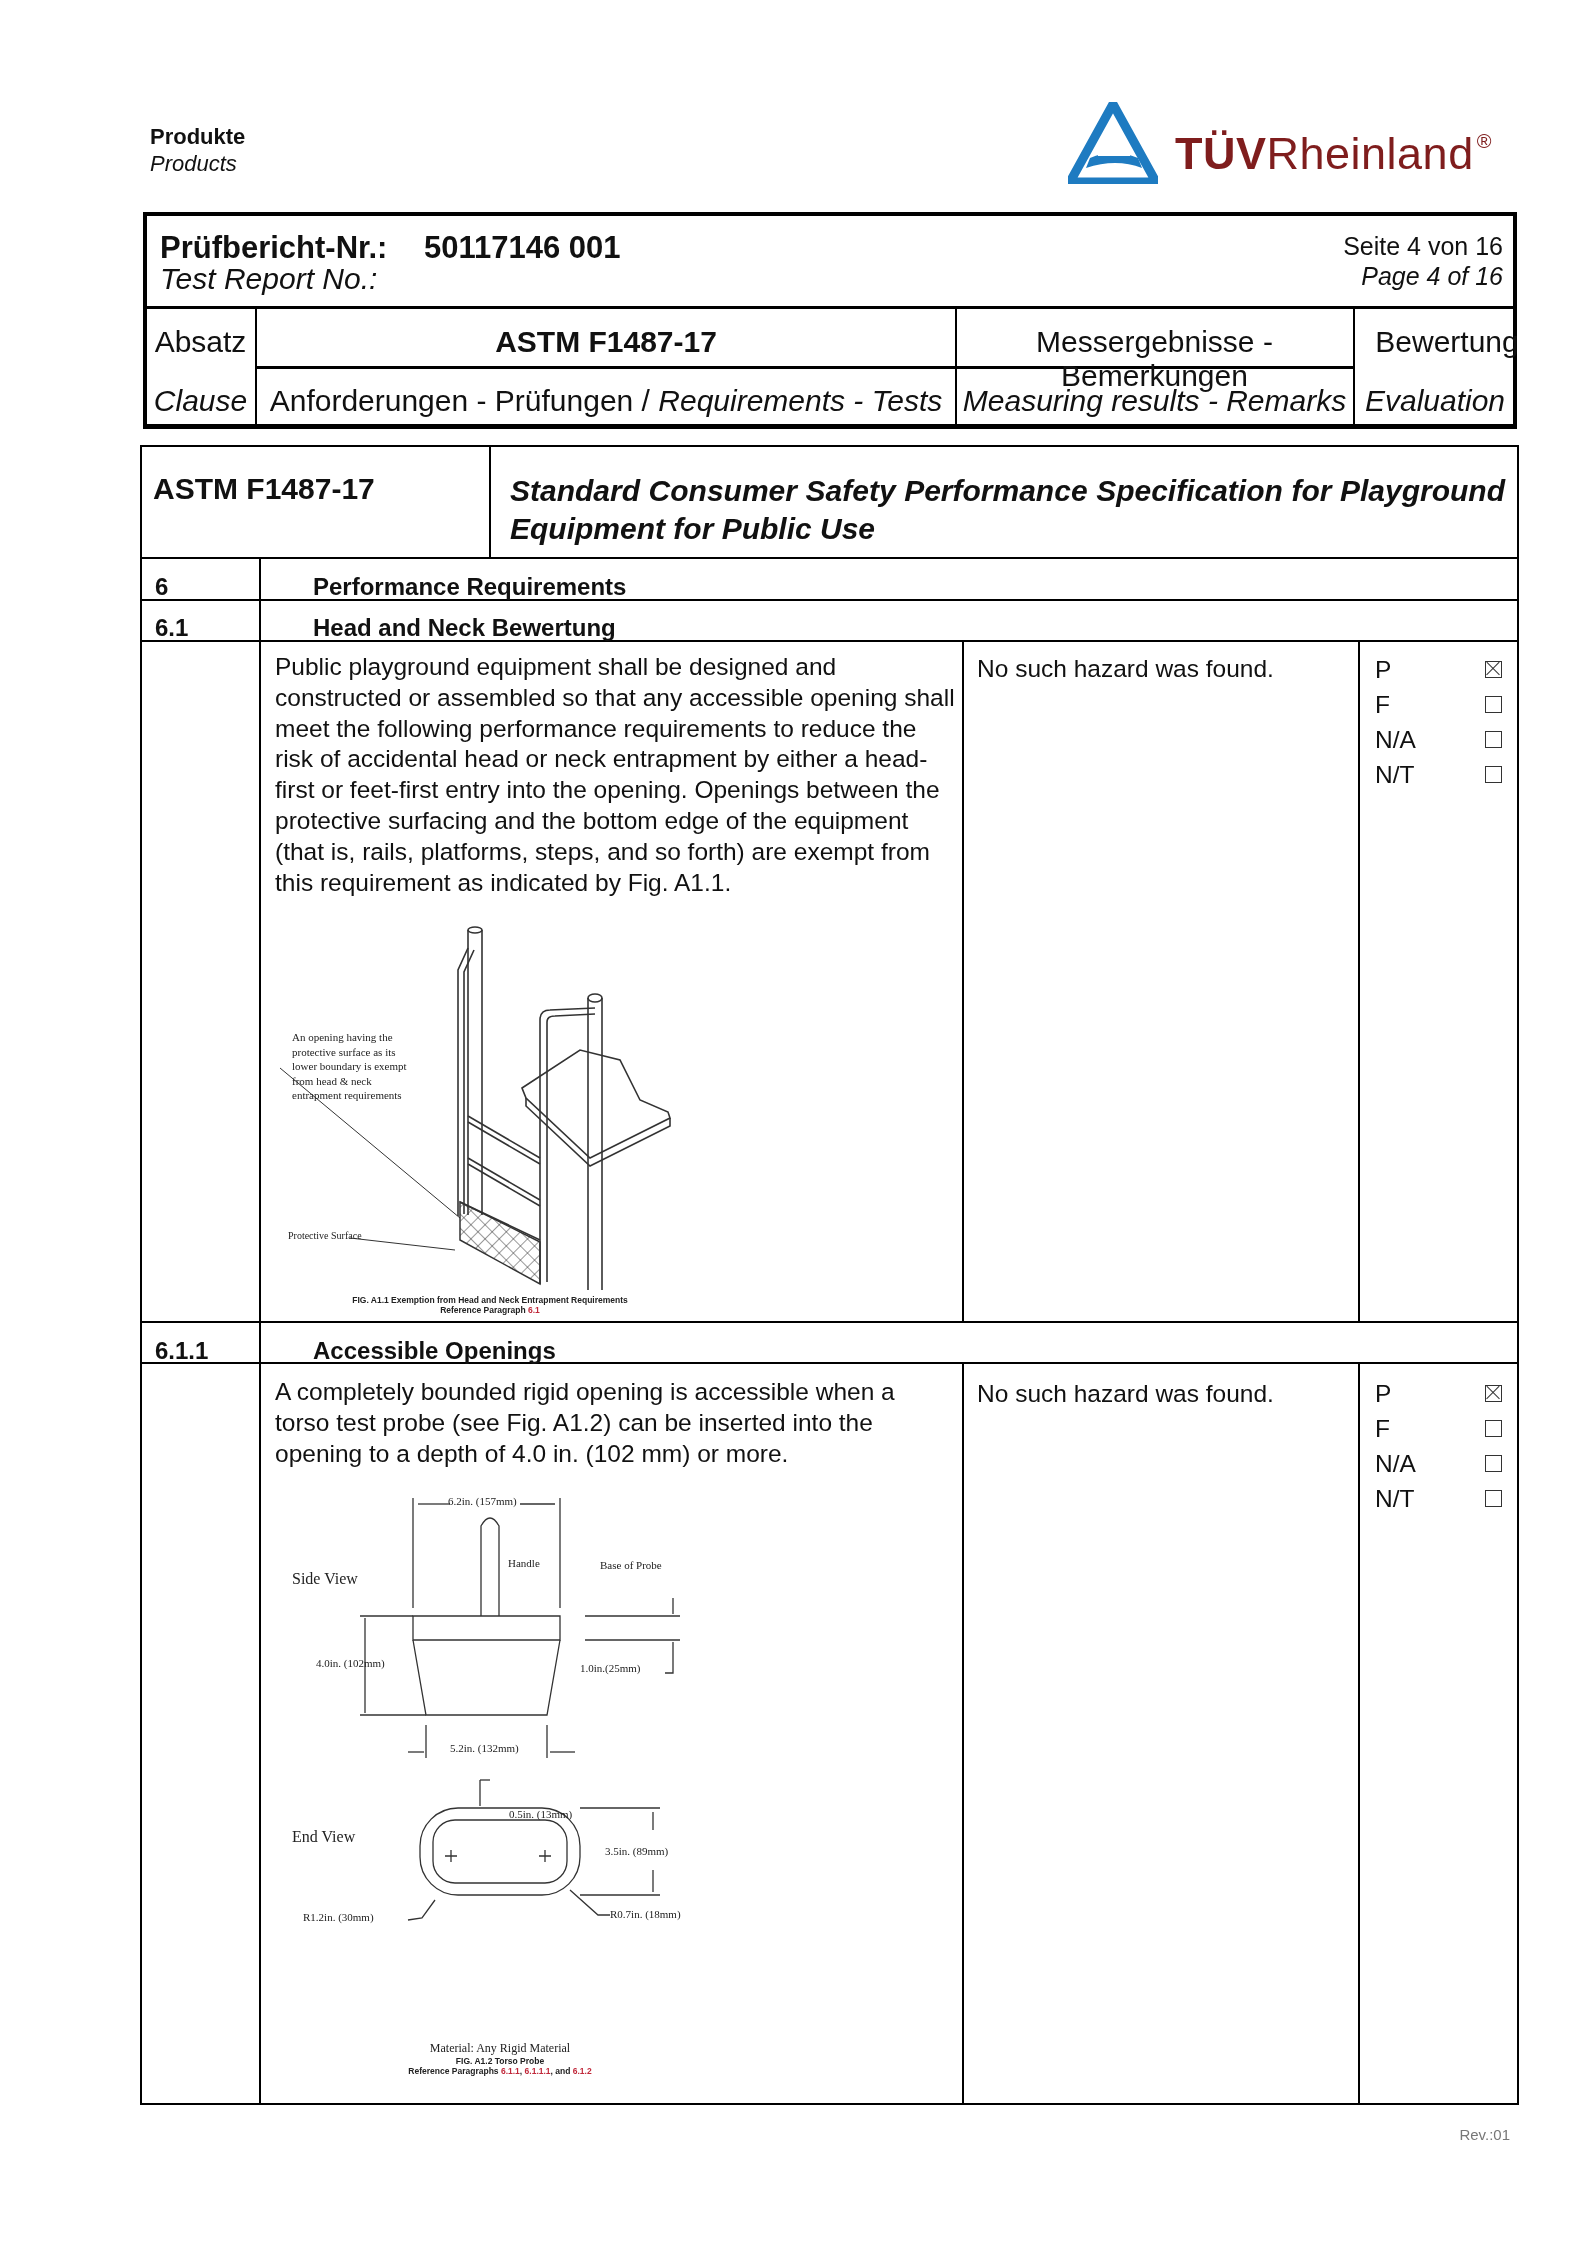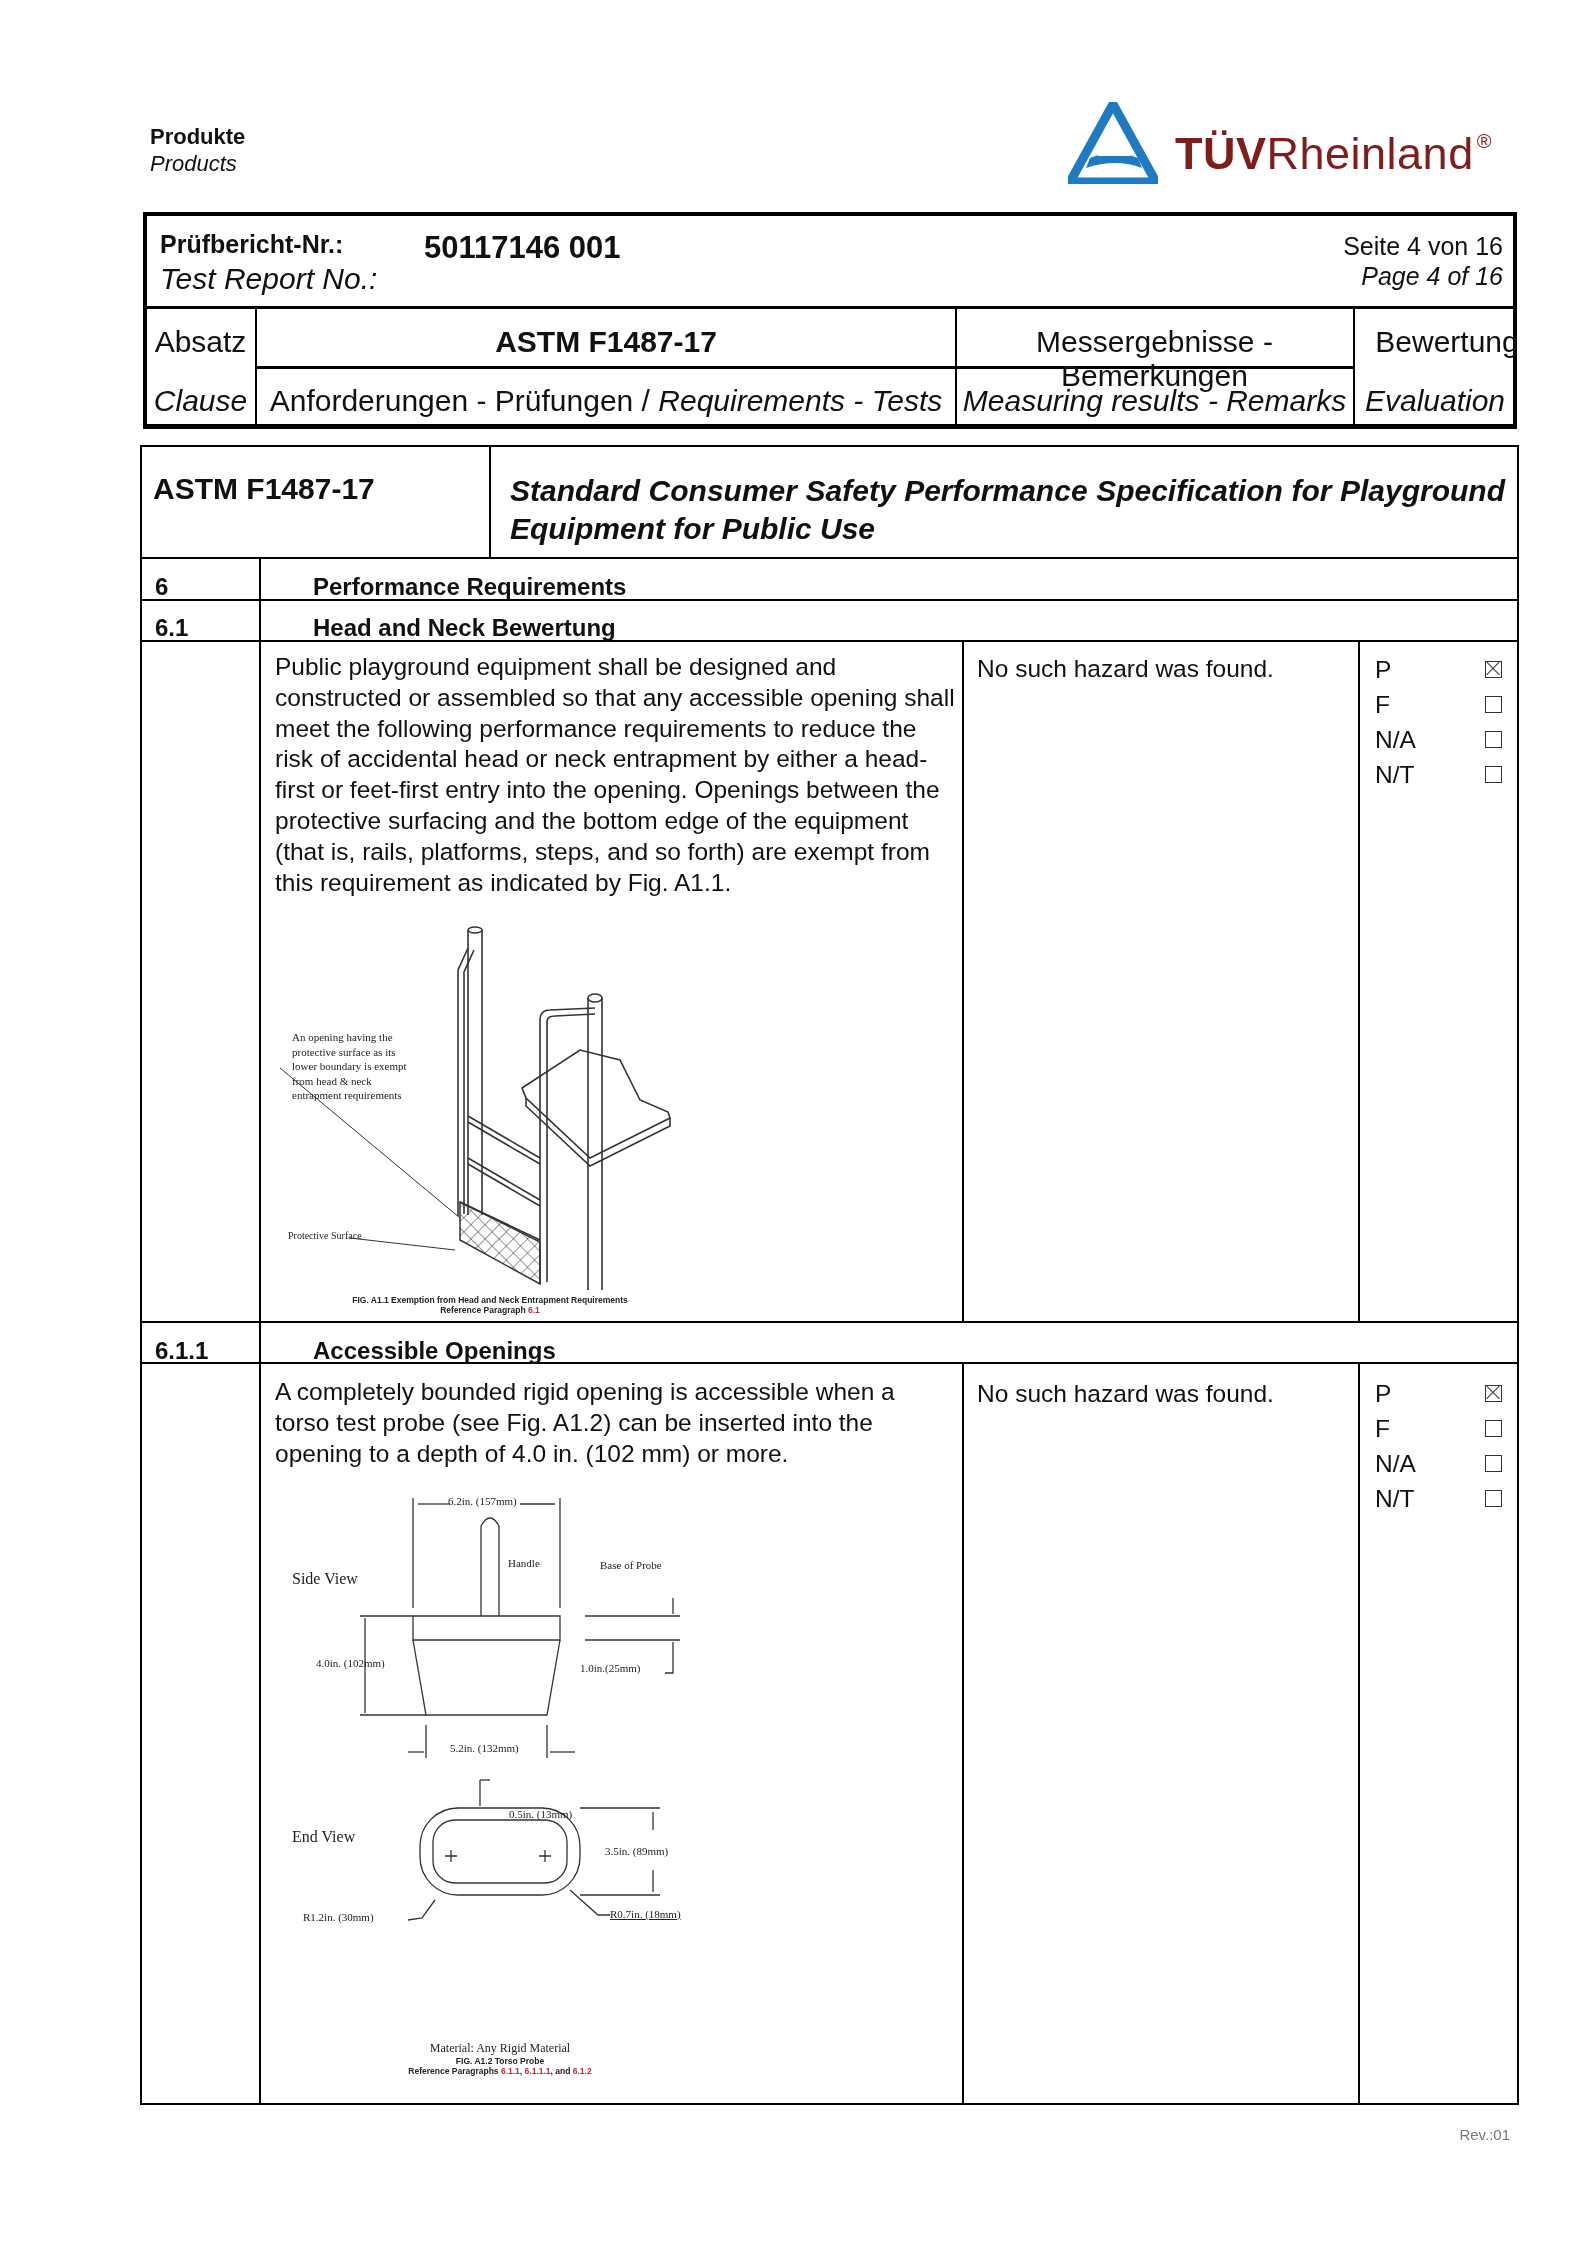--- a/index.html
+++ b/index.html
@@ -10,21 +10,21 @@
   
   .prod-de { left: 150px; top: 124px; font-size: 22px; font-weight: bold; }
   .prod-en { left: 150px; top: 151px; font-size: 22px; font-style: italic; }
   .logo-text { left: 1175px; top: 128px; font-size: 45px; letter-spacing: 0.5px; color: #7f1d1d; }
   .logo-text b { font-weight: bold; }
   .logo-reg { font-size: 20px; vertical-align: top; position: relative; top: 2px; margin-left: 3px; }
 
   
   .hdr { left: 143px; top: 212px; width: 1374px; height: 216px; border: 4px solid #000; box-sizing: border-box; }
   .hdr-line { background: #000; position: absolute; }
-  .rep-de { left: 160px; top: 230px; font-size: 25px; font-weight: bold; }
+  .rep-de { left: 160px; top: 230px; font-size: 31px; font-weight: bold; }
   .rep-num { left: 424px; top: 230px; font-size: 31px; font-weight: bold; }
   .rep-en { left: 160px; top: 262px; font-size: 30px; font-style: italic; }
   .page-de { right: 84px; top: 232px; font-size: 25px; text-align: right; }
   .page-en { right: 84px; top: 262px; font-size: 25px; font-style: italic; text-align: right; }
   .hcell { font-size: 30px; text-align: center; position: absolute; }
 
   
   .main { left: 140px; top: 445px; width: 1379px; height: 1660px; border: 2px solid #000; box-sizing: border-box; }
   .ln { background: #000; position: absolute; }
   .std-code { left: 153px; top: 472px; font-size: 30px; font-weight: bold; }
@@ -247,21 +247,21 @@
   <div class="abs serif" style="left:168px; top:5px; font-size:11px;">6.2in. (157mm)</div>
   <div class="abs serif" style="left:228px; top:67px; font-size:11px;">Handle</div>
   <div class="abs serif" style="left:320px; top:69px; font-size:11px;">Base of Probe</div>
   <div class="abs serif" style="left:36px; top:167px; font-size:11px;">4.0in. (102mm)</div>
   <div class="abs serif" style="left:300px; top:172px; font-size:11px;">1.0in.(25mm)</div>
   <div class="abs serif" style="left:170px; top:252px; font-size:11px;">5.2in. (132mm)</div>
   <div class="abs serif" style="left:12px; top:338px; font-size:16px;">End View</div>
   <div class="abs serif" style="left:213px; top:318px; font-size:11px;margin-left:16px;">0.5in. (13mm)</div>
   <div class="abs serif" style="left:325px; top:355px; font-size:11px;">3.5in. (89mm)</div>
   <div class="abs serif" style="left:23px; top:421px; font-size:11px;">R1.2in. (30mm)</div>
-  <div class="abs serif" style="left:330px; top:418px; font-size:11px;text-decoration:underline;">R0.7in. (18mm)</div>
+  <div class="abs serif" style="left:330px; top:418px; font-size:11px;">R0.7in. (18mm)</div>
   <div class="abs serif" style="left:0; top:551px; width:440px; text-align:center; font-size:12px;">Material: Any Rigid Material</div>
   <div class="abs fig-cap" style="left:0; top:566px; width:440px;">
     <div>FIG. A1.2 Torso Probe</div>
     <div><span>Reference Paragraphs </span><span class="red">6.1.1</span><span>, </span><span class="red">6.1.1.1</span><span>, and </span><span class="red">6.1.2</span></div>
   </div>
 </div>
 
 <div class="abs rev">Rev.:01</div>
 
 </body></html>

